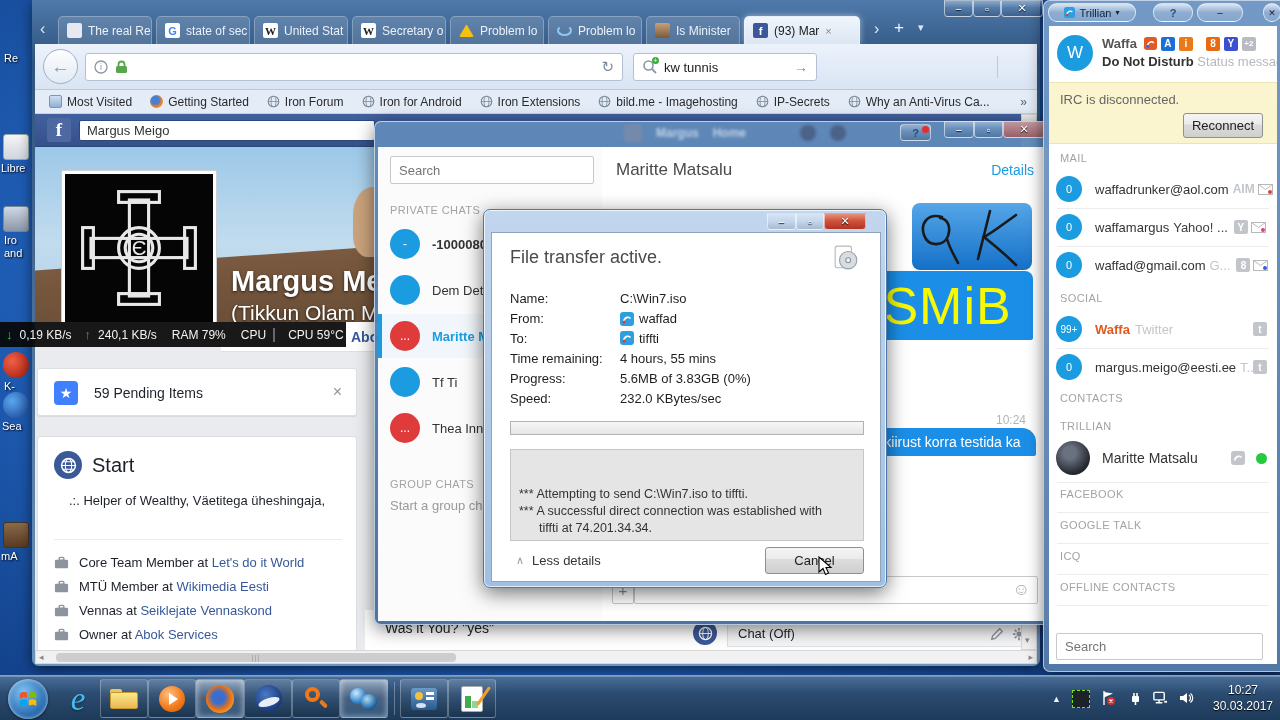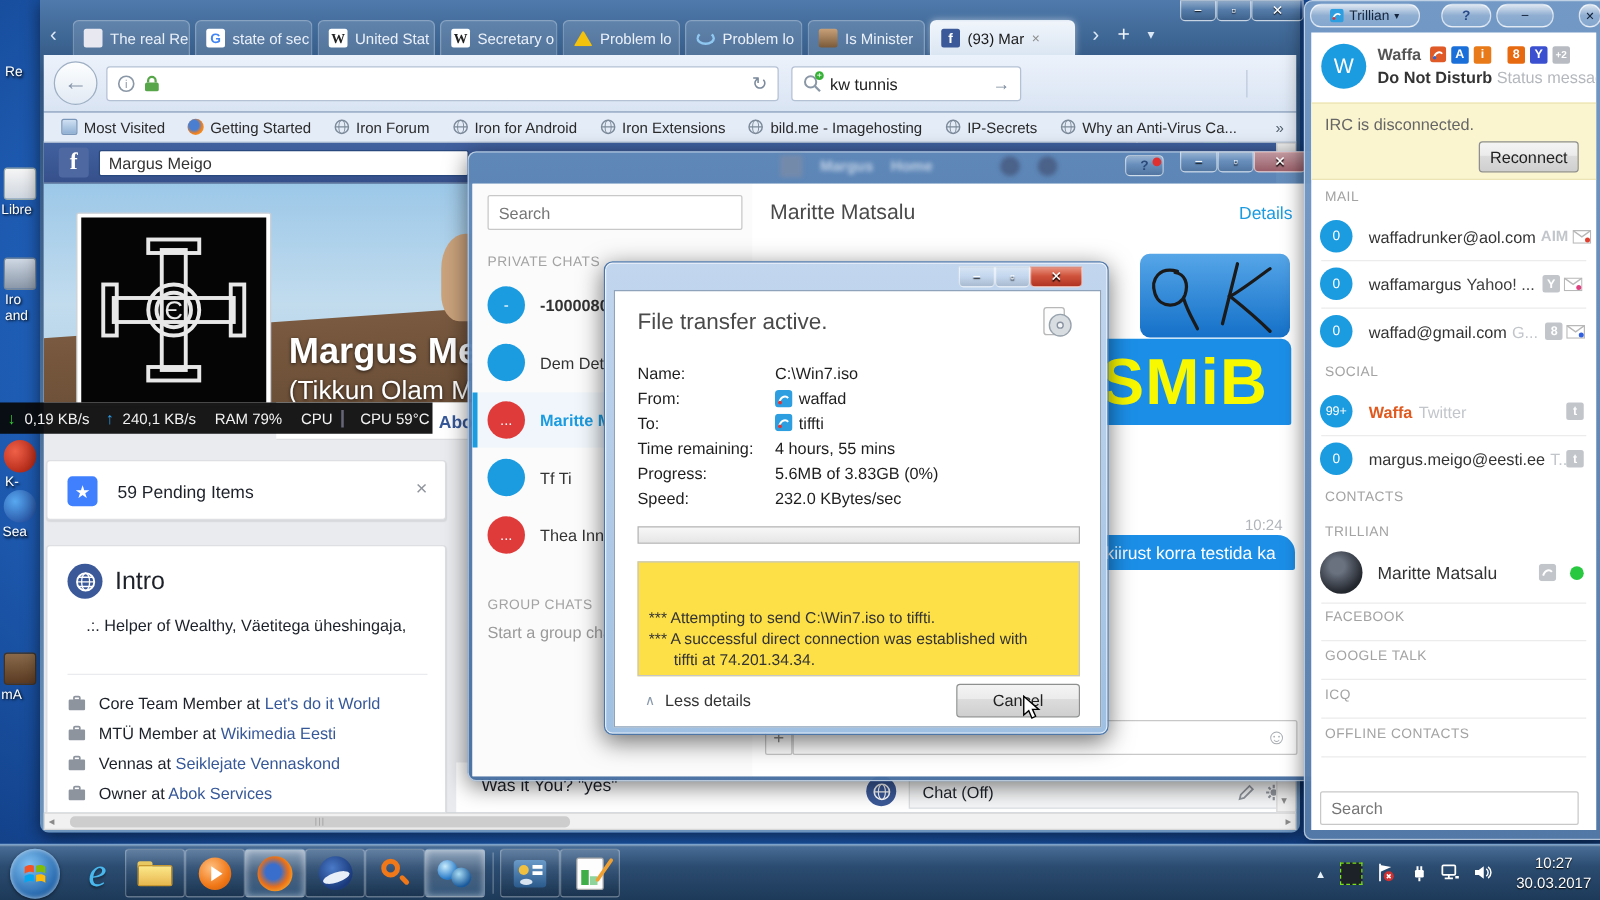--- a/index.html
+++ b/index.html
@@ -304,21 +304,21 @@
       </div>
 
       <div class="card" style="left:2px;top:322px;width:320px;height:230px;">
         <span class="abs" style="left:16px;top:14px;width:28px;height:28px;border-radius:50%;background:#3b5998;display:flex;align-items:center;justify-content:center;">
           <svg width="17" height="17" viewBox="0 0 16 16" style="color:#fff;">
               <circle cx="8" cy="8" r="6.5" fill="none" stroke="currentColor" stroke-width="1.4"></circle>
               <ellipse cx="8" cy="8" rx="3" ry="6.5" fill="none" stroke="currentColor"></ellipse>
               <path d="M1.5 8h13M2.5 4.5h11M2.5 11.5h11" stroke="currentColor"></path>
             </svg>
         </span>
-        <span class="abs" style="left:54px;top:17px;font-size:20px;color:#1d2129;">Intro</span>
+        <span class="abs" style="left:54px;top:17px;font-size:20px;color:#1d2129;">Start</span>
         <div class="abs" style="left:0;top:56px;width:100%;text-align:center;font-size:13px;color:#1d2129;">.:. Helper of Wealthy, Väetitega üheshingaja,</div>
         <div class="abs" style="left:16px;top:102px;width:288px;border-top:1px solid #e9ebee;"></div>
         <div class="abs" style="left:16px;top:118px;display:flex;gap:10px;font-size:13px;align-items:center;">
           <svg width="15" height="15" viewBox="0 0 16 16">
               <rect x="1" y="5" width="14" height="9" rx="1" fill="#8d949e"></rect>
               <rect x="5.5" y="2.5" width="5" height="3" rx="1" fill="none" stroke="#8d949e" stroke-width="1.5"></rect>
             </svg>
           <span><span style="color:#1d2129;">Core Team Member at </span><span class="fblink">Let's do it World</span></span>
         </div>
         <div class="abs" style="left:16px;top:142px;display:flex;gap:10px;font-size:13px;align-items:center;">
@@ -451,21 +451,21 @@
           <svg width="120" height="67" viewBox="0 0 120 67">
               <g fill="none" stroke="#1a1a1a" stroke-width="2.6" stroke-linecap="round">
             <path d="M30 14 C16 10 8 20 12 32 C16 44 32 44 36 33 C39 24 36 16 28 15 M35 36 C38 46 42 52 46 60"></path>
             <path d="M78 8 C74 24 70 40 66 56"></path>
                 <path d="M104 12 C90 22 80 30 72 34 C82 42 94 52 104 62"></path>
           </g>
             </svg>
         </div>
 
         <div class="abs" style="left:243px;top:124px;width:188px;height:69px;border-radius:8px 8px 2px 8px;background:#1b8fe8;display:flex;align-items:center;justify-content:center;">
-          <span style="color:#f8f800;font-size:52px;font-weight:bold;letter-spacing:1px;line-height:1;margin-left:17px;">SMiB</span>
+          <span style="color:#f8f800;font-size:52px;font-weight:normal;letter-spacing:1px;line-height:1;margin-left:17px;">SMiB</span>
         </div>
         <div class="abs" style="left:394px;top:266px;font-size:12px;color:#b0b5ba;">10:24</div>
         <div class="abs" style="left:256px;top:281px;width:178px;height:28px;border-radius:14px 14px 2px 14px;background:#1b8fe8;color:#fff;font-size:14px;display:flex;align-items:center;justify-content:center;">
           <span>s kiirust korra testida ka</span>
         </div>
 
         <div class="abs" style="left:10px;top:429px;width:22px;height:28px;border:1px solid #c8c8c8;border-radius:2px;color:#888;display:flex;align-items:center;justify-content:center;font-size:15px;">
             <span>+</span>
           </div>
         <div class="abs" style="left:32px;top:429px;width:404px;height:28px;border:1px solid #c8c8c8;border-radius:2px;background:#fff;">
@@ -520,21 +520,21 @@
         </div>
       <div class="drow" style="top:138px;">
           <span class="dlab">Progress:</span>
           <span>5.6MB of 3.83GB (0%)</span>
         </div>
       <div class="drow" style="top:158px;">
           <span class="dlab">Speed:</span>
           <span>232.0 KBytes/sec</span>
         </div>
       <div class="abs" style="left:18px;top:188px;width:354px;height:14px;border:1px solid #b2b2b2;background:linear-gradient(#f7f7f7,#e6e6e6);"></div>
-      <div class="abs" style="left:18px;top:216px;width:354px;height:92px;border:1px solid #c6c6c6;background:#fde047;font-size:12.5px;color:#333;">
+      <div class="abs" style="left:18px;top:216px;width:354px;height:92px;border:1px solid #c6c6c6;background:#e5e5e5;font-size:12.5px;color:#333;">
         <div style="position:absolute;left:8px;top:37px;white-space:nowrap;">*** Attempting to send C:\Win7.iso to tiffti.</div>
         <div style="position:absolute;left:8px;top:54px;white-space:nowrap;">*** A successful direct connection was established with</div>
         <div style="position:absolute;left:28px;top:71px;white-space:nowrap;">tiffti at 74.201.34.34.</div>
       </div>
       <div class="abs" style="left:24px;top:320px;font-size:13px;color:#333;display:flex;gap:8px;align-items:center;">
         <span style="color:#8a9aac;font-size:11px;">∧</span>
         <span>Less details</span>
       </div>
       <div class="abs btn7" style="left:273px;top:314px;width:99px;height:27px;">
           <span>Cancel</span>

